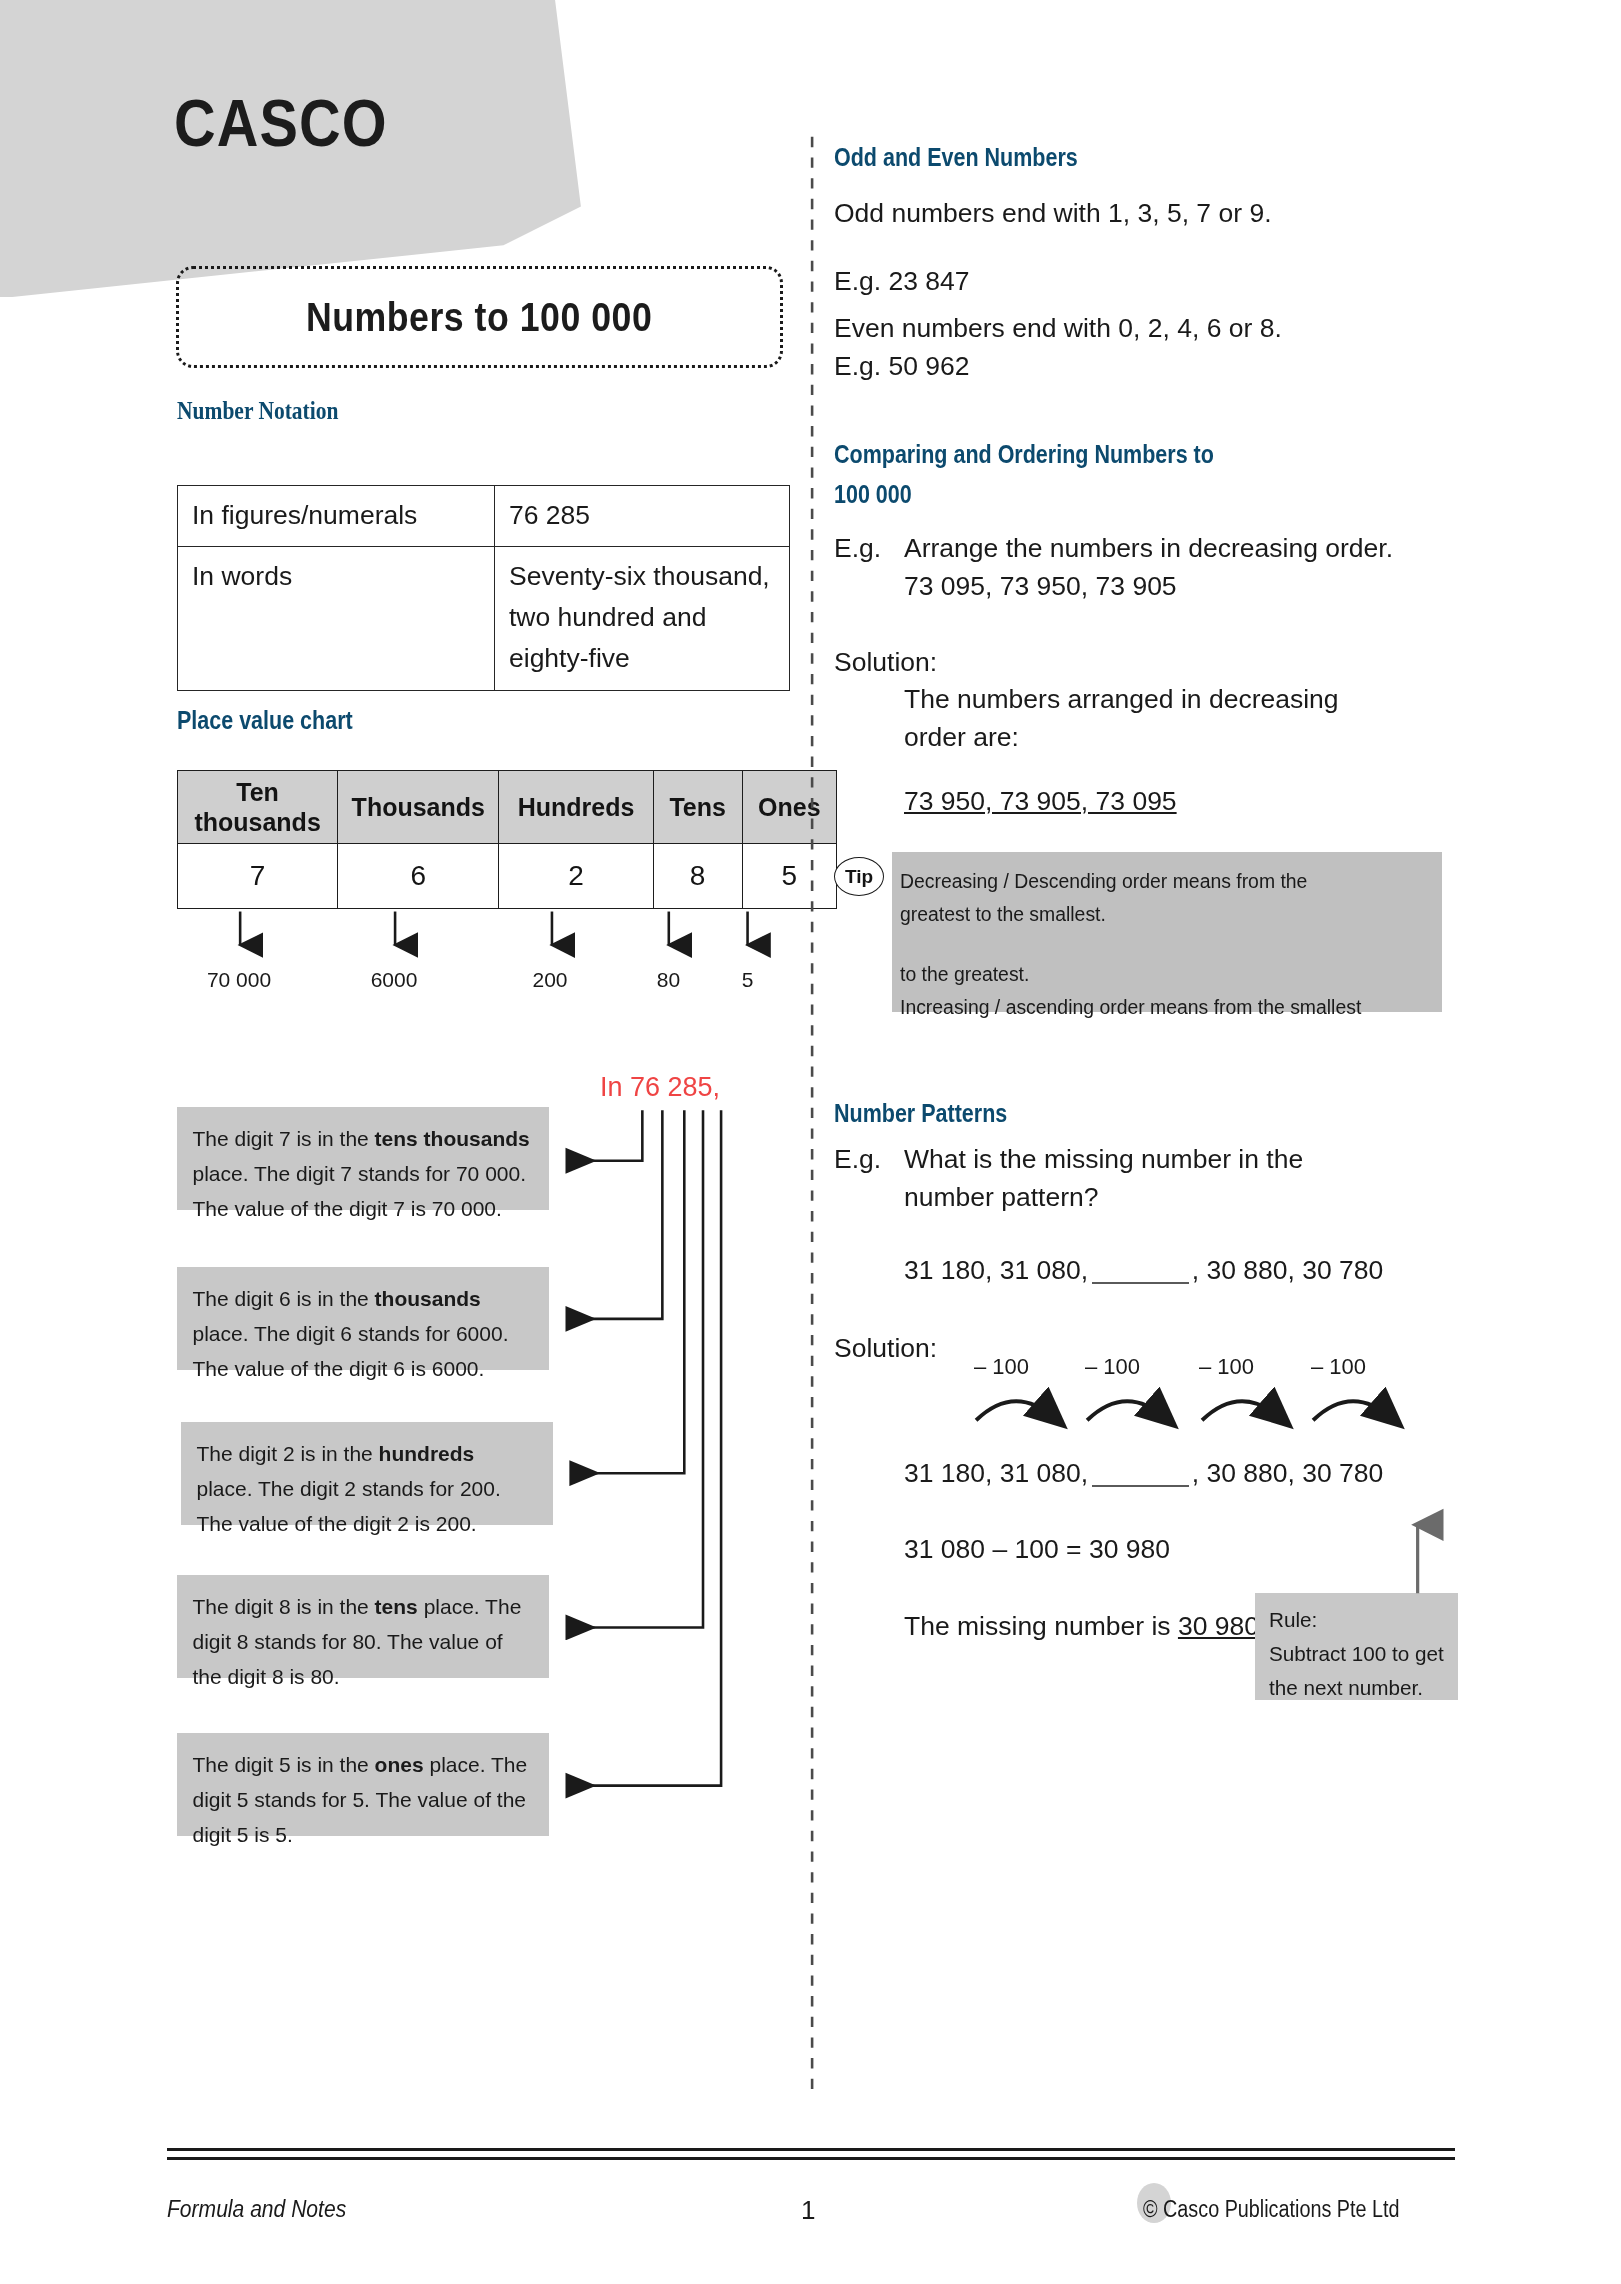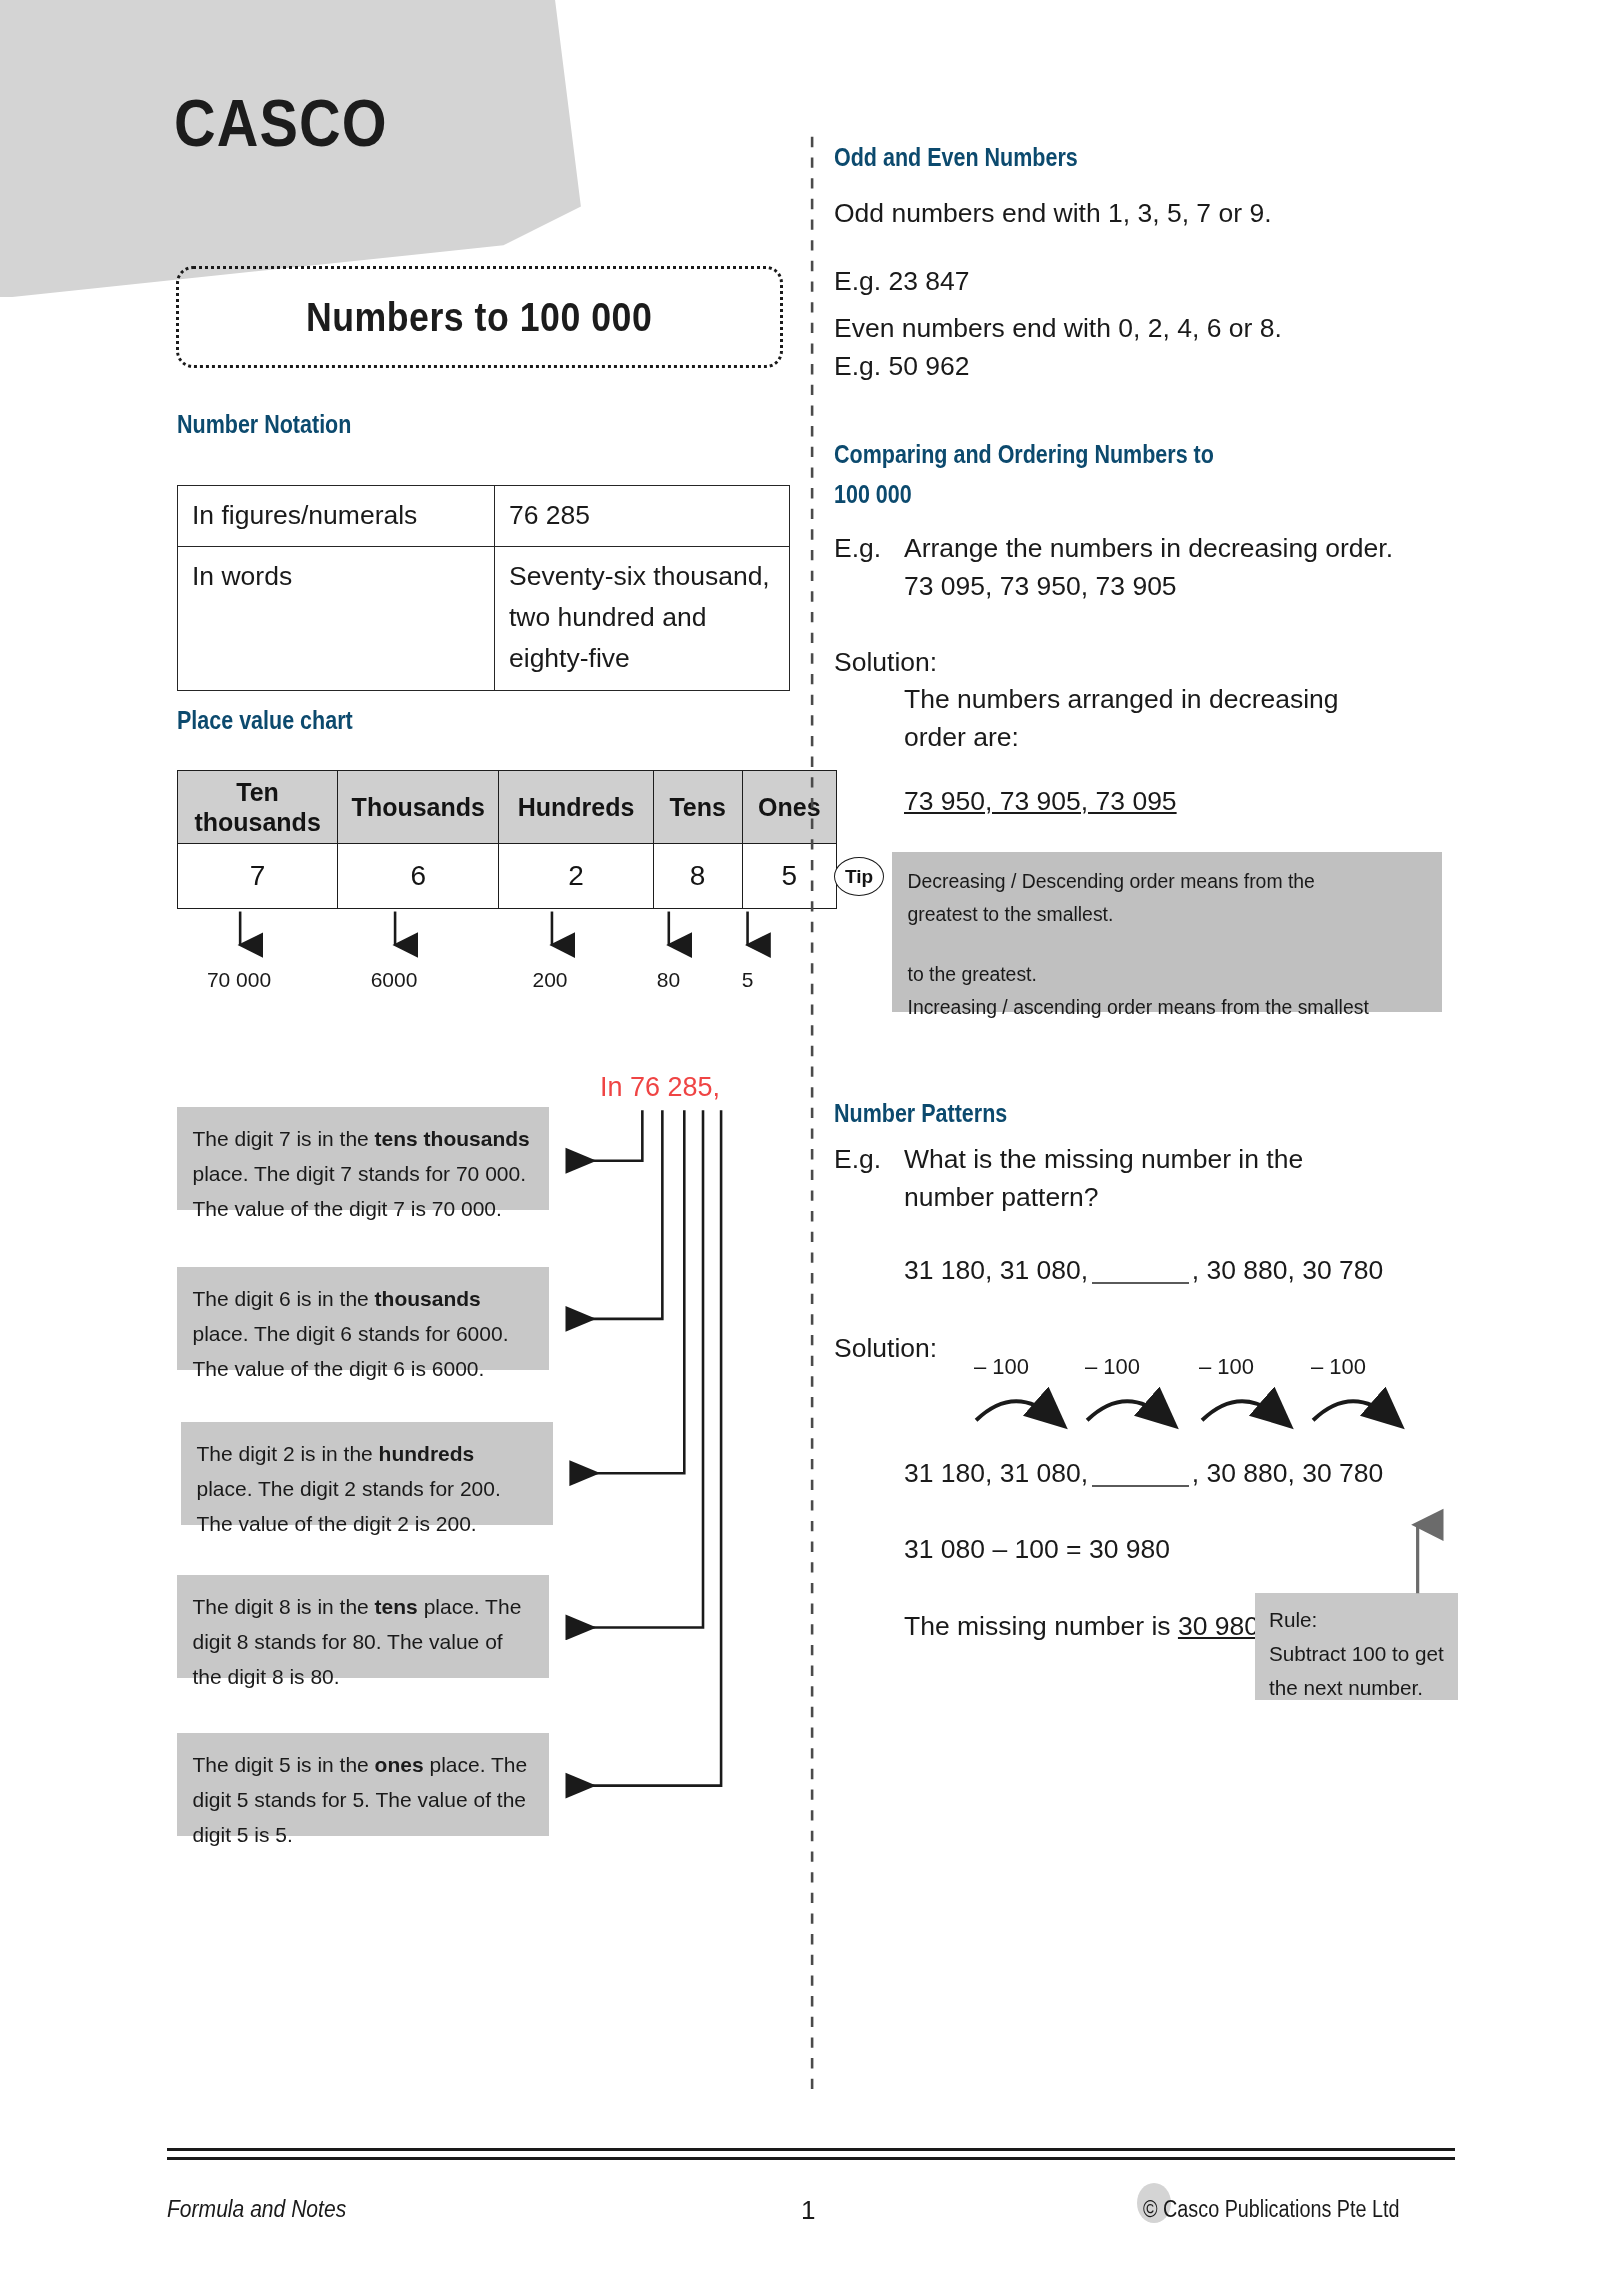--- a/index.html
+++ b/index.html
@@ -241,21 +241,21 @@
   <svg class="header-shape" viewBox="0 0 1100 460" preserveAspectRatio="none">
     <polygon points="0,0 860,0 900,320 780,380 0,462" fill="#d4d4d4"></polygon>
   </svg>
 
   <div class="brand"><span>CASCO</span></div>
 
   <div class="title-box">
     <span class="title-text">Numbers to 100 000</span>
   </div>
 
-  <div class="h2" style="left:177px; top:410px;">
+  <div class="h2" style="left:177px; top:397px;font-family:Liberation Serif, serif;">
     <span class="cond">Number Notation</span>
   </div>
 
   <table class="notation-table">
     <tbody>
         <tr>
       <td class="label">In figures/numerals</td>
       <td>76 285</td>
     </tr>
     <tr>
@@ -335,21 +335,21 @@
 
   <div class="bodytext" style="left:834px; top:529px;"><span>E.g.</span></div>
   <div class="bodytext" style="left:904px; top:529px;"><span>Arrange the numbers in decreasing order.</span></div>
   <div class="bodytext" style="left:904px; top:567px;"><span>73 095,  73 950,  73 905</span></div>
 
   <div class="bodytext" style="left:834px; top:643px;"><span>Solution:</span></div>
   <div class="bodytext" style="left:904px; top:680px;"><span>The numbers arranged in decreasing</span></div>
   <div class="bodytext" style="left:904px; top:718px;"><span>order are:</span></div>
   <div class="bodytext u" style="left:904px; top:782px;"><span>73 950,  73 905,  73 095</span></div>
 
-  <div class="tip-box" style="left:892px; top:852px; width:550px; height:160px;">
+  <div class="tip-box" style="left:892px; top:852px; width:550px; height:160px;padding-left:8px;">
     <div>Decreasing / Descending order means from the</div>
     <div>greatest to the smallest.</div>
     <div style="height:27px"></div>
     <div>to the greatest.</div>
     <div>Increasing / ascending order means from the smallest</div>
   </div>
   <div class="tip-badge" style="left:834px; top:857px;">
     <span>Tip</span>
   </div>
 

